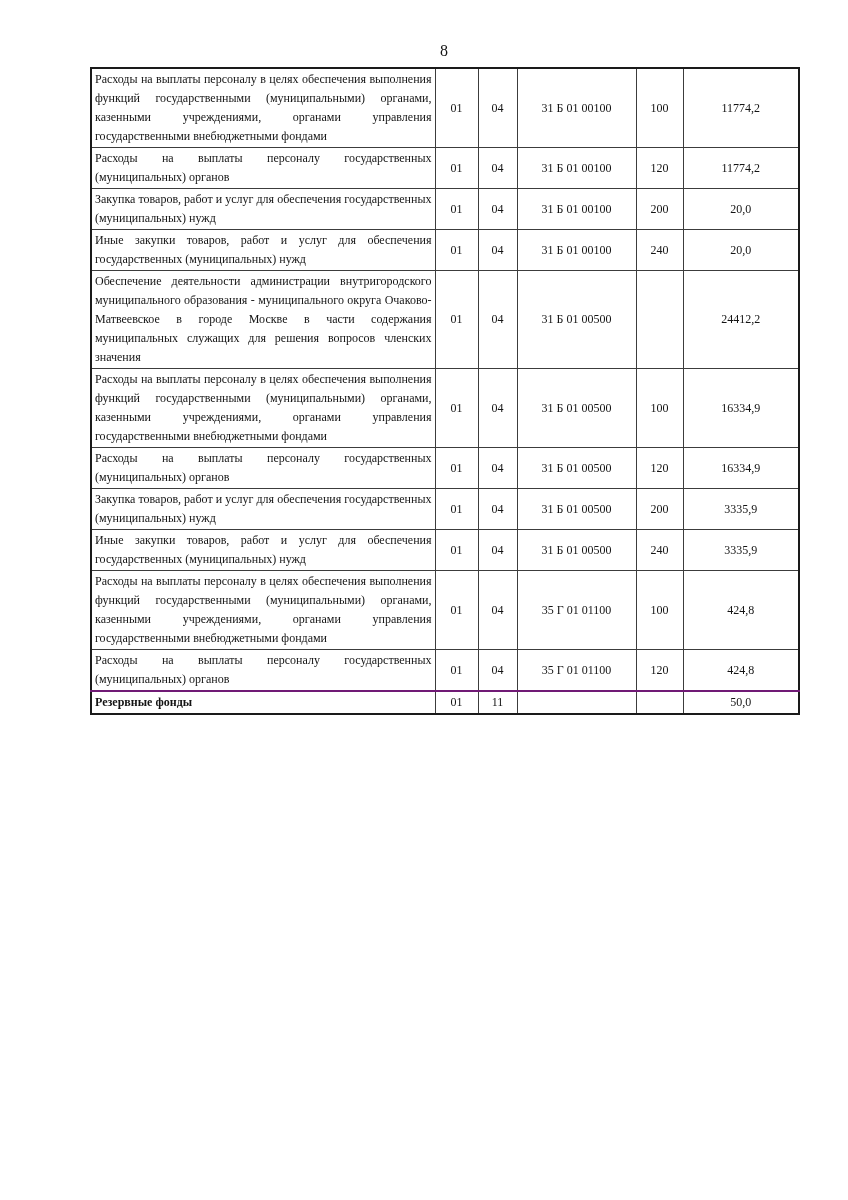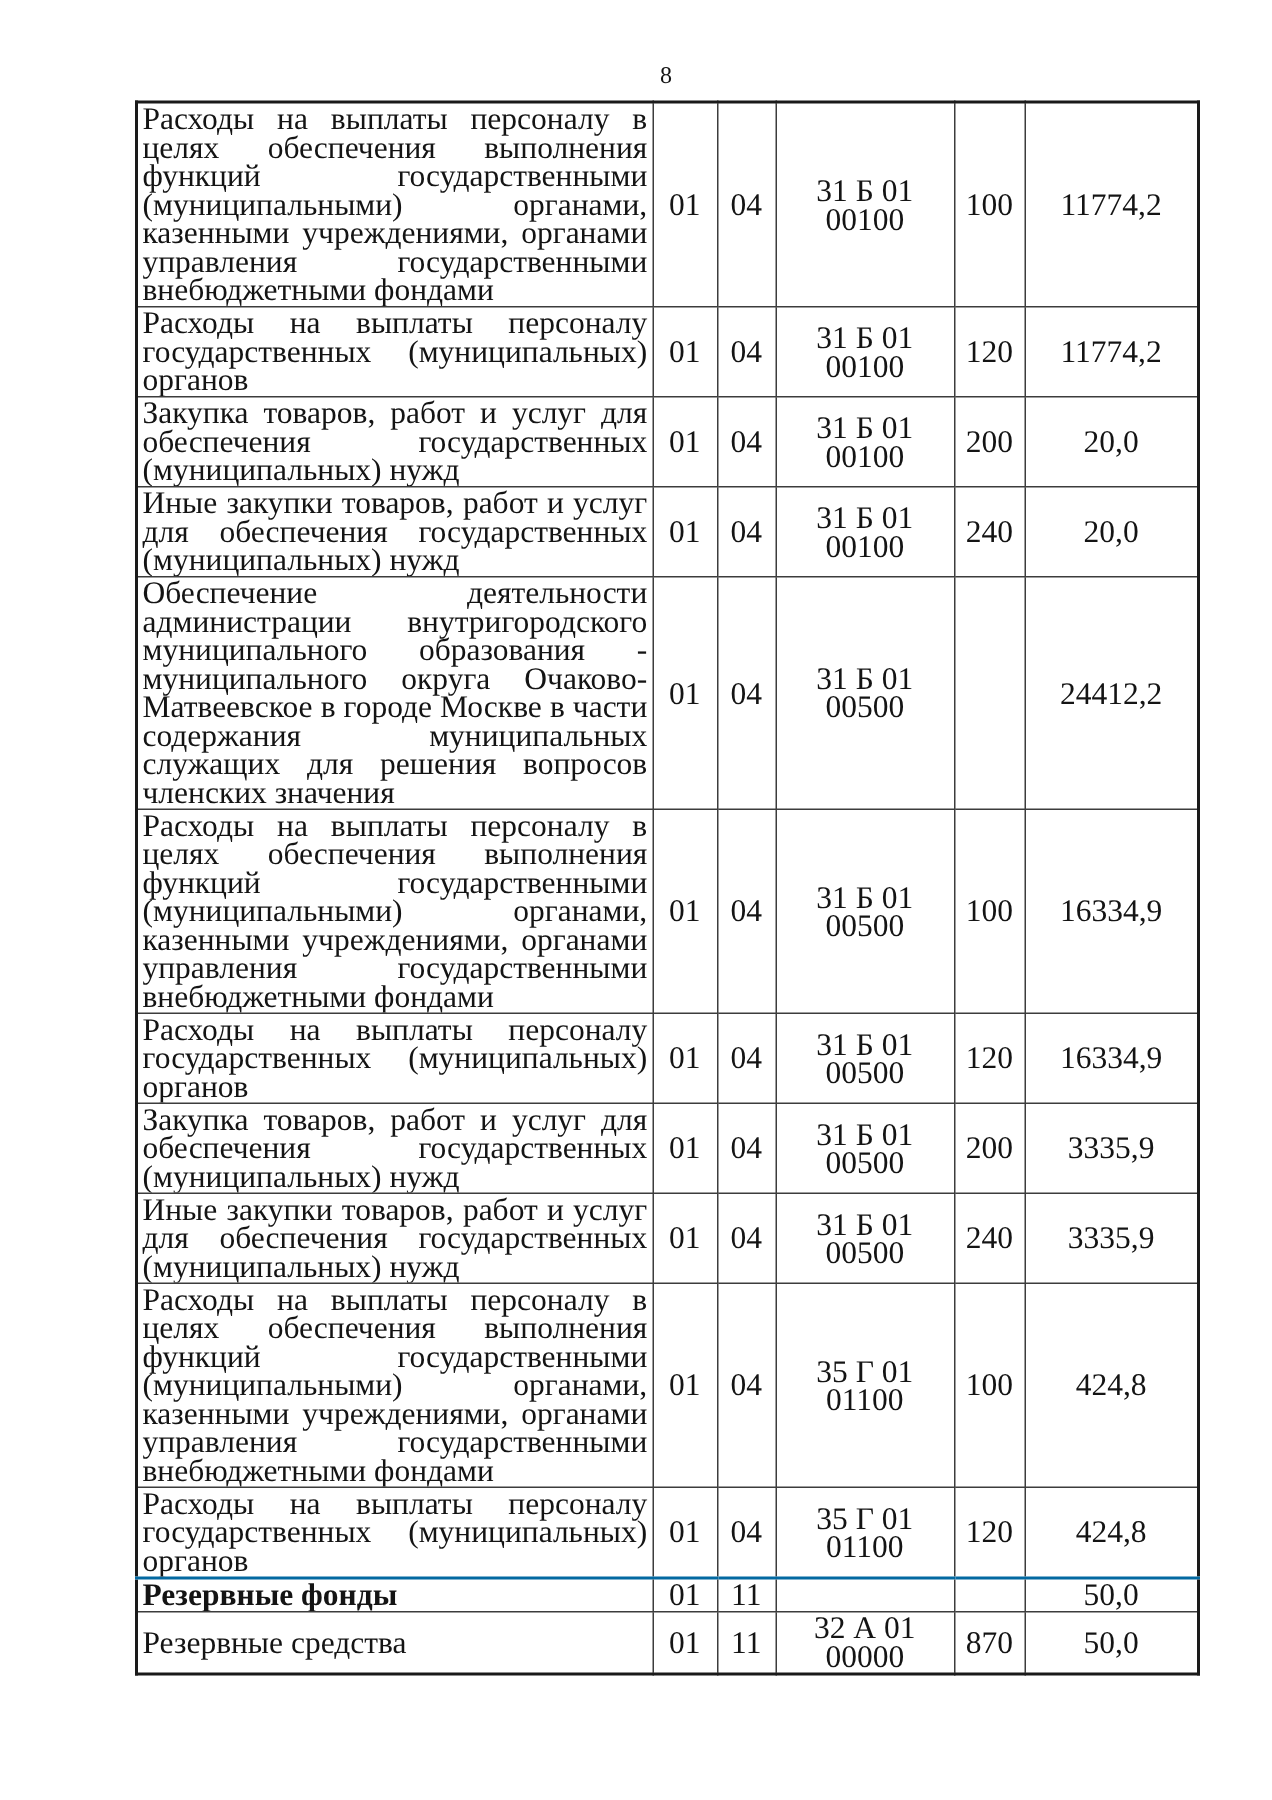--- a/index.html
+++ b/index.html
@@ -26,38 +26,38 @@
     line-height: 18px;
   }
   table.budget-table {
     position: absolute;
     top: 67px;
     left: 90px;
     width: 708px;
     border-collapse: collapse;
     table-layout: fixed;
     border: 2px solid #1a1a1a;
-    font-size: 21px;
+    font-size: 12px;
     line-height: 19px;
   }
   table.budget-table td {
     border: 1px solid #3c3c3c;
     vertical-align: middle;
     padding: 1px 3px;
     overflow: hidden;
   }
   td.c-name {
     text-align: justify;
     padding: 1px 6px;
   }
   td.c-code, td.c-amount {
     text-align: center;
   }
   tr.section-row td {
-    border-top: 2px solid #0369a1;
+    border-top: 2px solid #701a75;
   }
   tr.section-row td.c-name {
     font-weight: bold;
   }
 </style>
 </head>
 <body>
 
 <div class="sheet">
 
@@ -162,24 +162,16 @@
       <td class="c-amount">424,8</td>
     </tr>
         <tr class="section-row">
       <td class="c-name">Резервные фонды</td>
       <td class="c-code">01</td>
       <td class="c-code">11</td>
       <td class="c-code"></td>
       <td class="c-code"></td>
       <td class="c-amount">50,0</td>
     </tr>
-        <tr>
-      <td class="c-name">Резервные средства</td>
-      <td class="c-code">01</td>
-      <td class="c-code">11</td>
-      <td class="c-code">32 А 01 00000</td>
-      <td class="c-code">870</td>
-      <td class="c-amount">50,0</td>
-    </tr>
       </tbody>
   </table>
 
 </div>
 
 </body></html>

